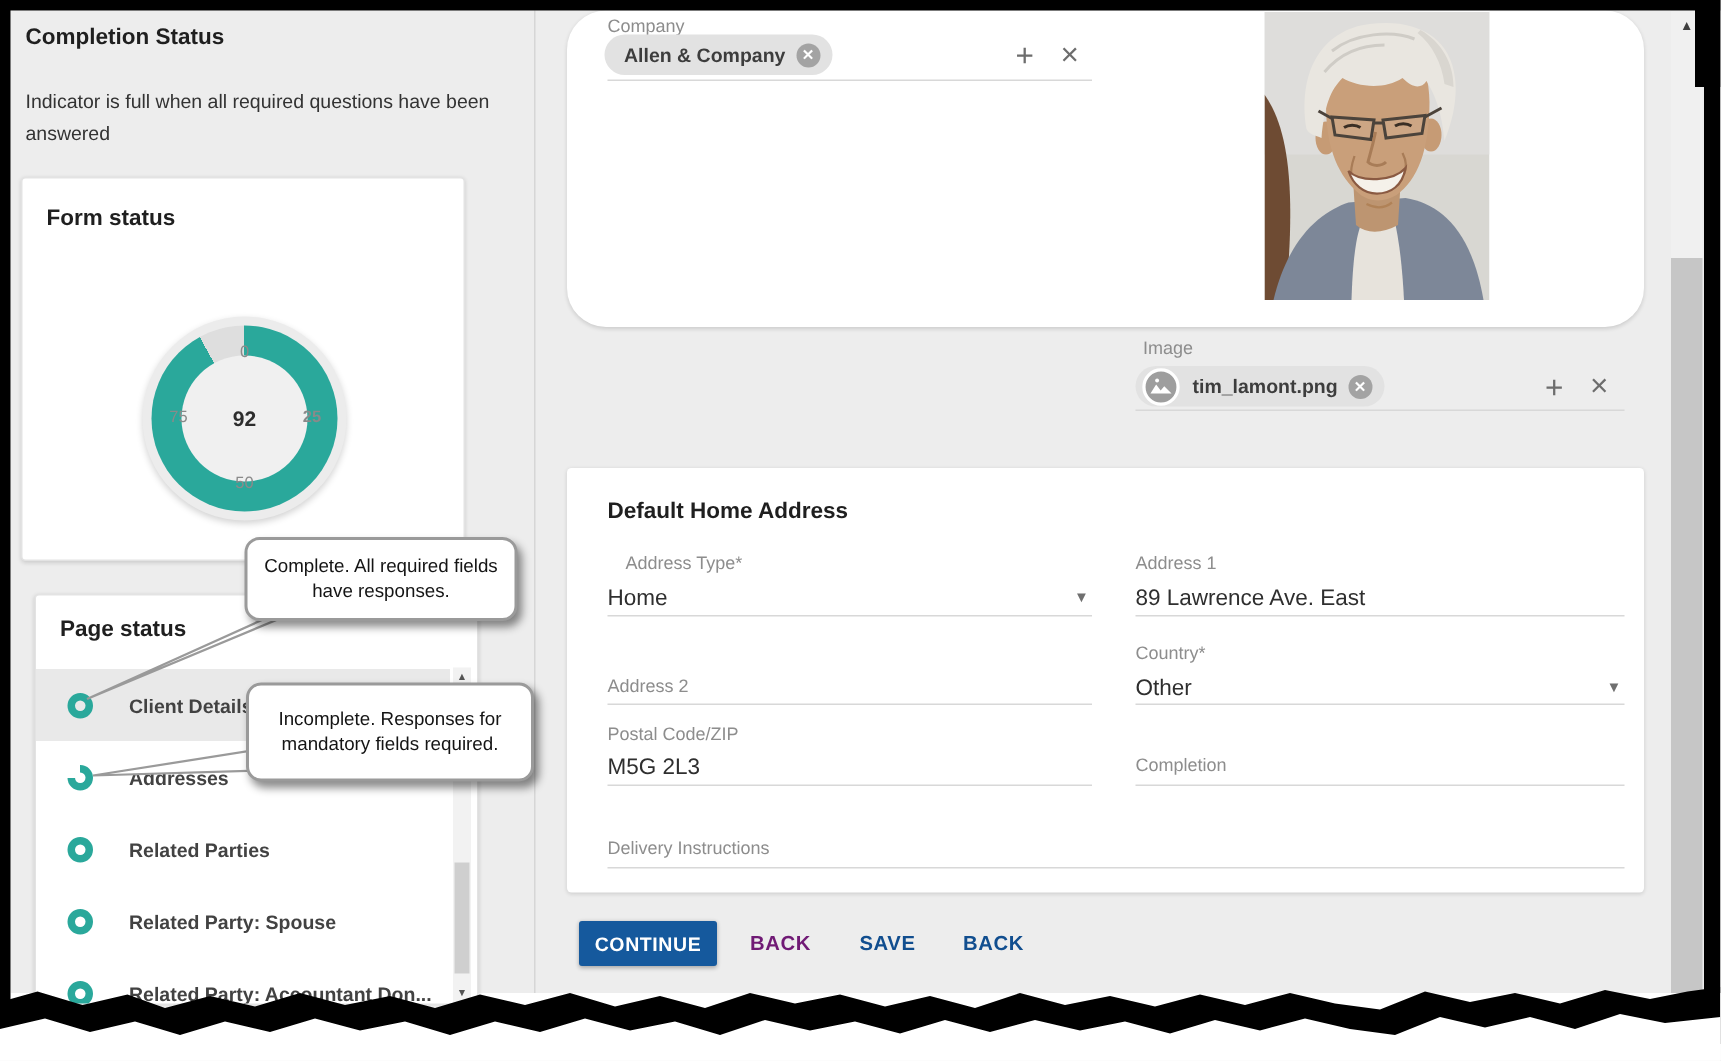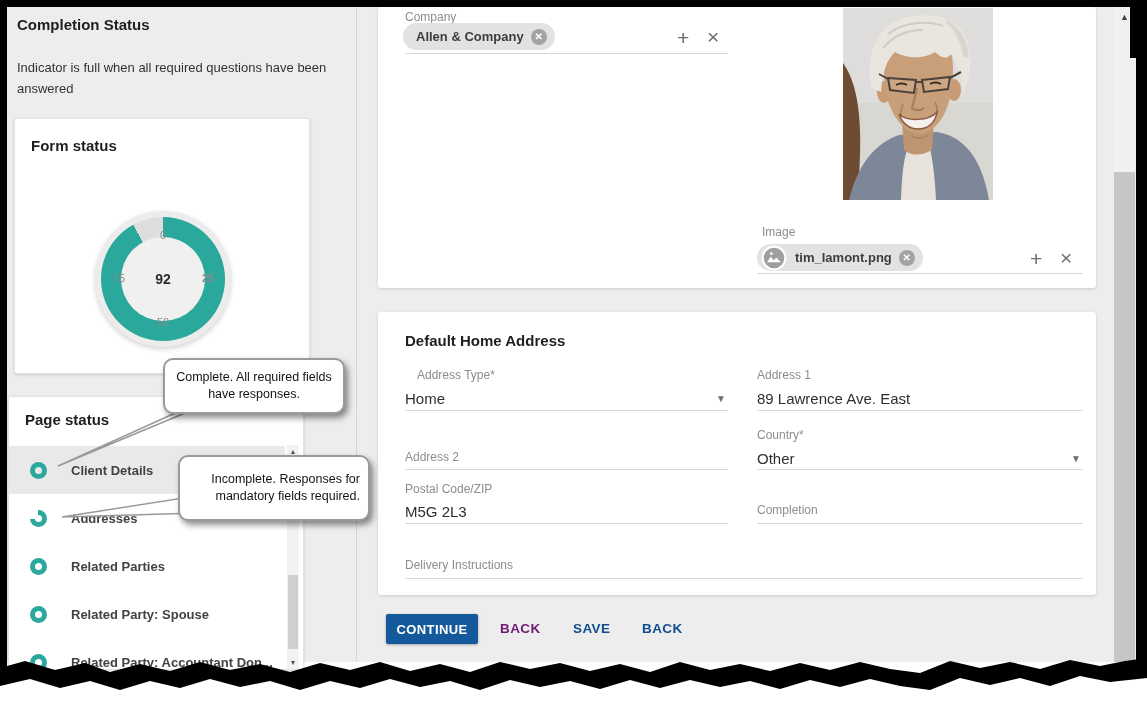--- a/index.html
+++ b/index.html
@@ -23,42 +23,42 @@
   .form-card .h-title{position:absolute;left:16px;top:18px;}
   .donut-disc{position:absolute;left:80px;top:92px;width:136px;height:136px;border-radius:50%;
               background:#ececec;box-shadow:0 2px 5px rgba(0,0,0,.18);}
   .donut-ring{position:absolute;left:86px;top:98px;width:124px;height:124px;border-radius:50%;}
   .donut-hole{position:absolute;left:106px;top:118px;width:84px;height:84px;border-radius:50%;background:#f0f0f0;}
   .donut-val{position:absolute;left:108px;top:152px;width:80px;text-align:center;
              font-size:14px;font-weight:bold;color:#2d2d2d;}
   .tick{position:absolute;width:30px;text-align:center;font-size:11px;color:#8a8a8a;}
   .tick0{left:133px;top:110px;} .tick25{left:178px;top:153px;font-weight:bold;}
   .tick50{left:133px;top:197px;} .tick75{left:89px;top:153px;}
-  .page-card{left:8px;top:396px;width:294px;height:272px;border:1px solid #e3e3e3;overflow:hidden;}
+  .page-card{left:23px;top:396px;width:294px;height:272px;border:1px solid #e3e3e3;overflow:hidden;}
   .page-card .h-title{position:absolute;left:16px;top:14px;}
   .ps-row{position:absolute;left:0;width:276px;height:48px;display:flex;align-items:center;cursor:pointer;}
   .ps-row.selected{background:#e9e9e9;}
   .ring{width:17px;height:17px;border-radius:50%;margin-left:21px;flex:0 0 auto;
         background:var(--teal,#2aa89b);position:relative;}
   .ring::after{content:"";position:absolute;left:5px;top:5px;width:7px;height:7px;border-radius:50%;background:#fff;}
   .ps-row.selected .ring::after{background:#e9e9e9;}
   .ring.partial{background:conic-gradient(var(--teal,#2aa89b) 0 270deg,#fff 270deg 360deg);}
   .ps-label{margin-left:24px;font-size:13px;font-weight:bold;color:#424242;white-space:nowrap;}
   .ps-scroll{position:absolute;left:278px;top:48px;width:12px;height:224px;background:#f2f2f2;}
   .ps-scroll .arr{position:absolute;left:0;width:12px;text-align:center;font-size:7px;color:#555;}
   .ps-thumb{position:absolute;left:1px;top:130px;width:10px;height:74px;background:#cfcfcf;}
   
   .callout{position:absolute;background:#fff;border:2px solid #9a9a9a;border-radius:10px;
            box-shadow:3px 4px 6px rgba(0,0,0,.45);font-size:12.5px;line-height:1.35;color:#141414;
            display:flex;align-items:center;justify-content:center;text-align:center;padding:4px 8px;z-index:6;}
   .co1{left:163px;top:358px;width:162px;height:44px;}
-  .co2{left:178px;top:455px;width:172px;height:54px;text-align:right;}
+  .co2{left:164px;top:455px;width:172px;height:54px;}
   .tails{left:0;top:0;width:380px;height:707px;z-index:5;pointer-events:none;}
   
-  .card1{left:378px;top:7px;width:718px;height:281px;}
+  .card1{left:378px;top:7px;width:718px;height:211px;border-radius:26px;}
   .card2{left:378px;top:312px;width:718px;height:283px;}
   .fld-label{position:absolute;font-size:12px;color:#8d8d8d;}
   .fld-value{position:absolute;font-size:15px;color:#2f2f2f;}
   .fld-line{position:absolute;height:1px;background:#d8d8d8;}
   .dd-arrow{position:absolute;font-size:10px;color:#6f6f6f;}
   .chip{position:absolute;height:27px;background:#e2e2e2;border-radius:14px;display:flex;
         align-items:center;padding:0 8px 0 13px;font-size:13px;font-weight:bold;color:#3d3d3d;cursor:pointer;}
   .chip-x{width:16px;height:16px;border-radius:50%;background:#a3a3a3;color:#fff;font-size:10px;
           font-weight:bold;display:flex;align-items:center;justify-content:center;margin-left:7px;cursor:pointer;}
   .chip-av{width:26px;height:26px;margin:0 8px 0 -12px;flex:0 0 auto;}

